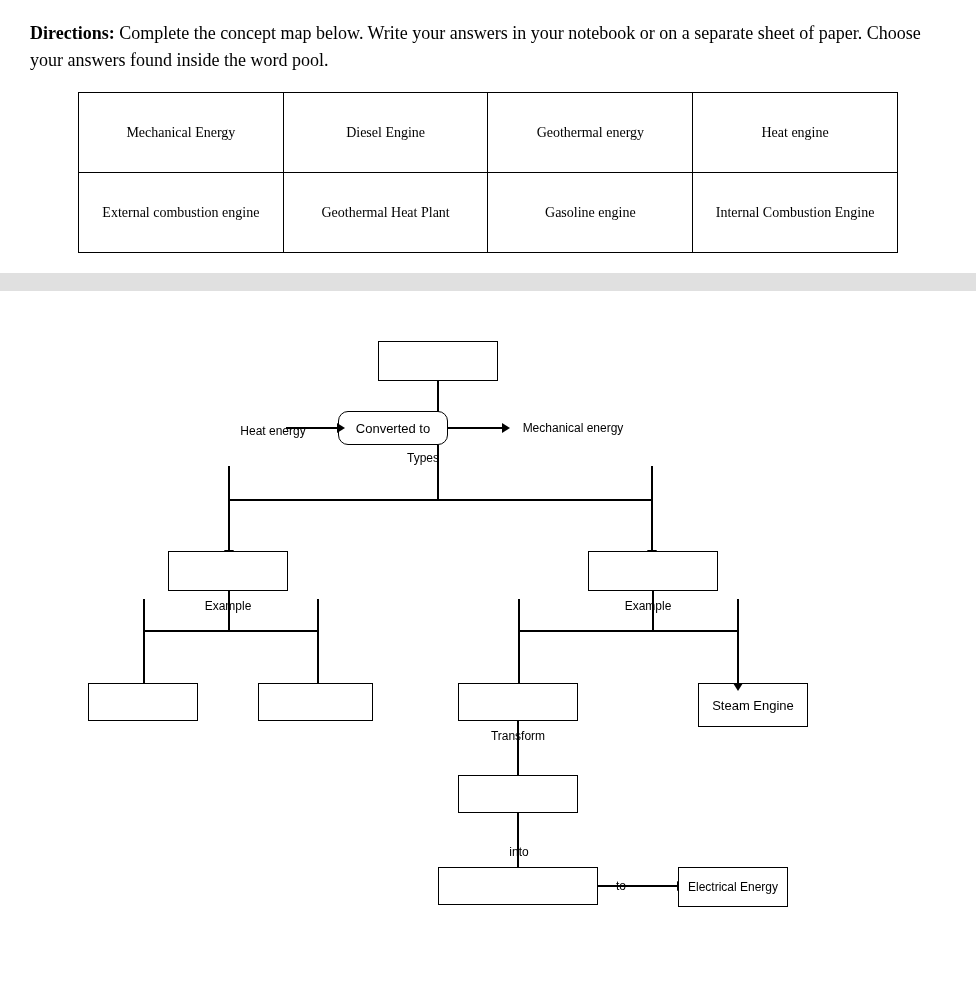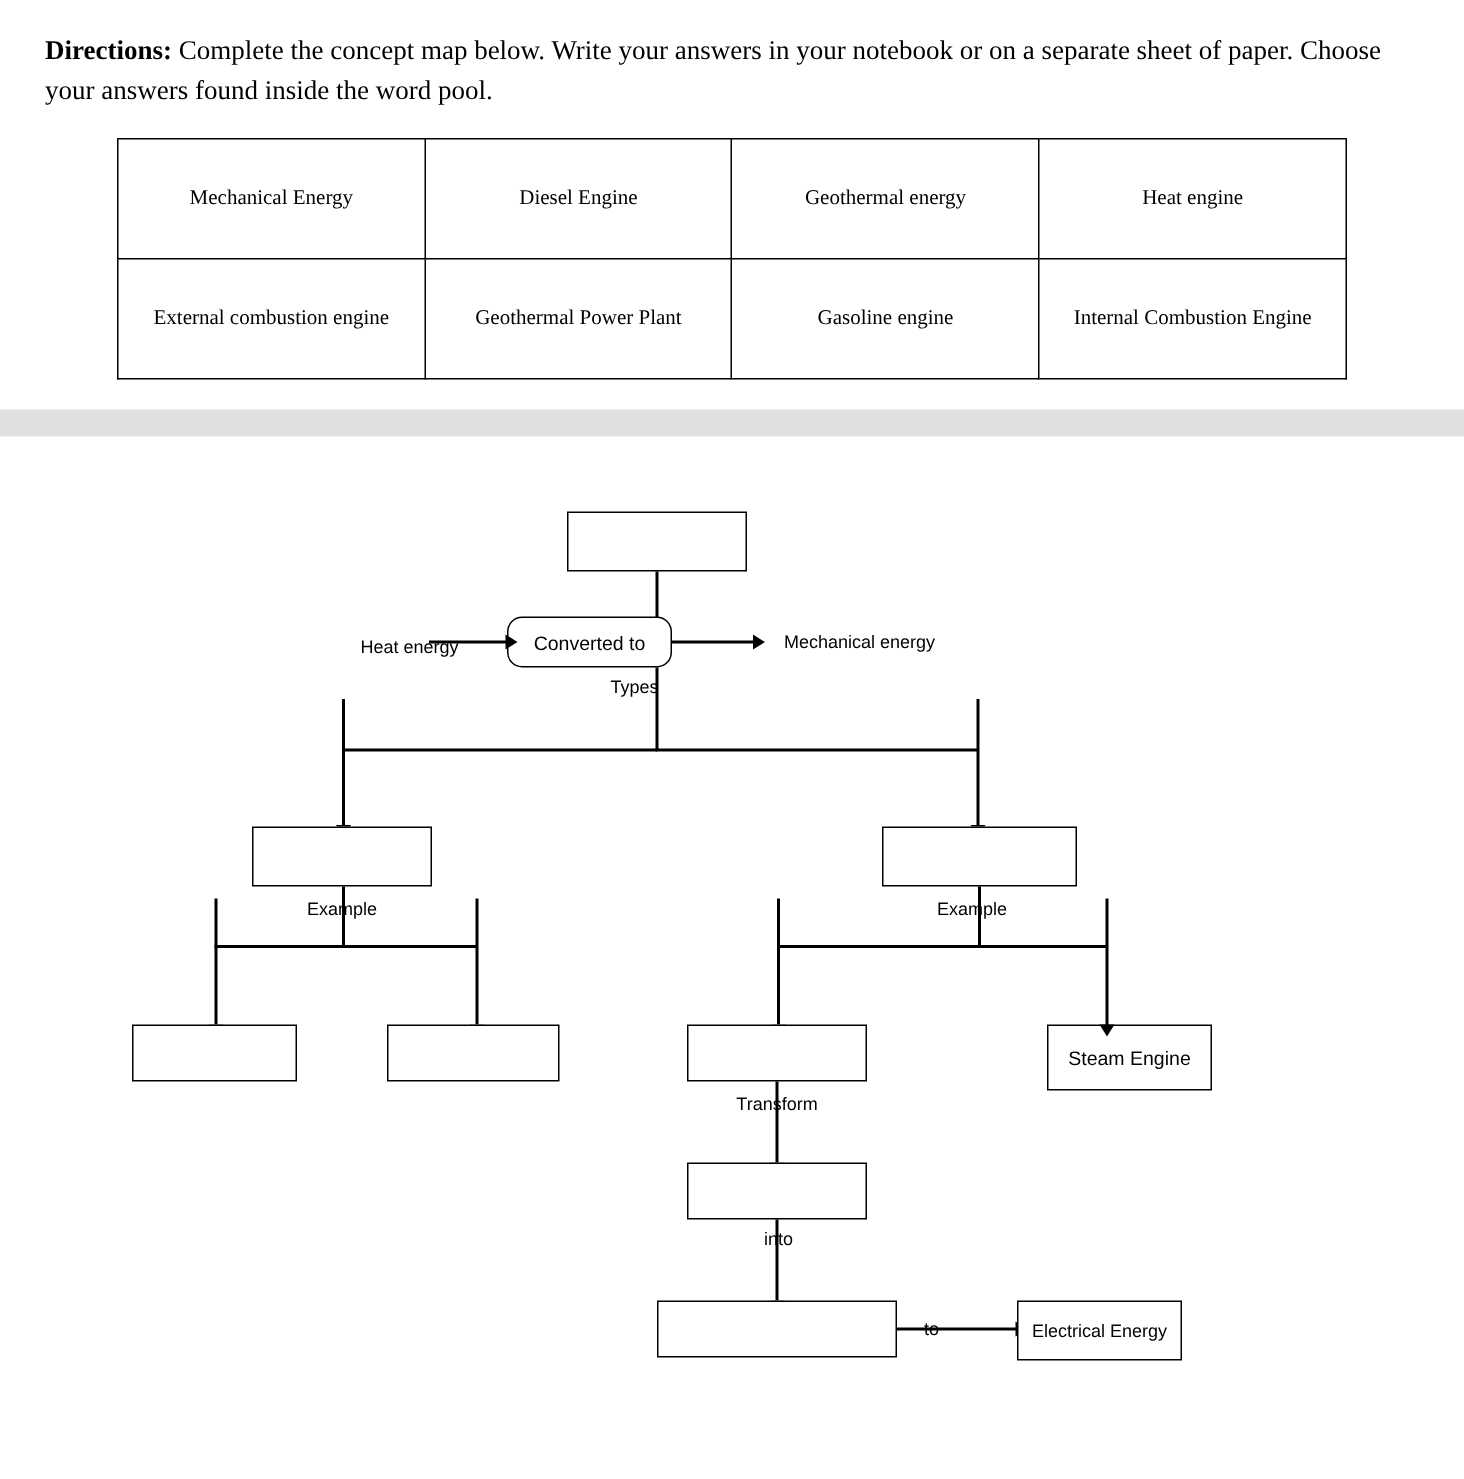--- a/index.html
+++ b/index.html
@@ -119,21 +119,21 @@
 <table class="word-pool-table">
   <tbody>
     <tr>
       <td>Mechanical Energy</td>
       <td>Diesel Engine</td>
       <td>Geothermal energy</td>
       <td>Heat engine</td>
     </tr>
     <tr>
       <td>External combustion engine</td>
-      <td>Geothermal Power Plant</td>
+      <td>Geothermal Heat Plant</td>
       <td>Gasoline engine</td>
       <td>Internal Combustion Engine</td>
     </tr>
   </tbody>
 </table>
 
 <div class="divider"></div>
 
 <div class="concept-map">
 
@@ -210,21 +210,21 @@
   <div class="cm-arrow v-line arrow-down" style="left:699px; top:278px; height:85px;"></div>
 
   <div class="cm-label" style="left:440px; top:408px; width:80px;">
     <span>Transform</span>
   </div>
 
   <div class="cm-arrow v-line arrow-down" style="left:479px; top:400px; height:55px;"></div>
 
   <div class="cm-box" style="left:420px; top:454px; width:120px; height:38px;"></div>
 
-  <div class="cm-label" style="left:461px; top:498px; width:40px;">
+  <div class="cm-label" style="left:461px; top:524px; width:40px;">
     <span>into</span>
   </div>
 
   <div class="cm-arrow v-line arrow-down" style="left:479px; top:492px; height:55px;"></div>
 
   <div class="cm-box" style="left:400px; top:546px; width:160px; height:38px;"></div>
 
   <div class="cm-label" style="left:568px; top:558px; width:30px;">
     <span>to</span>
   </div>

